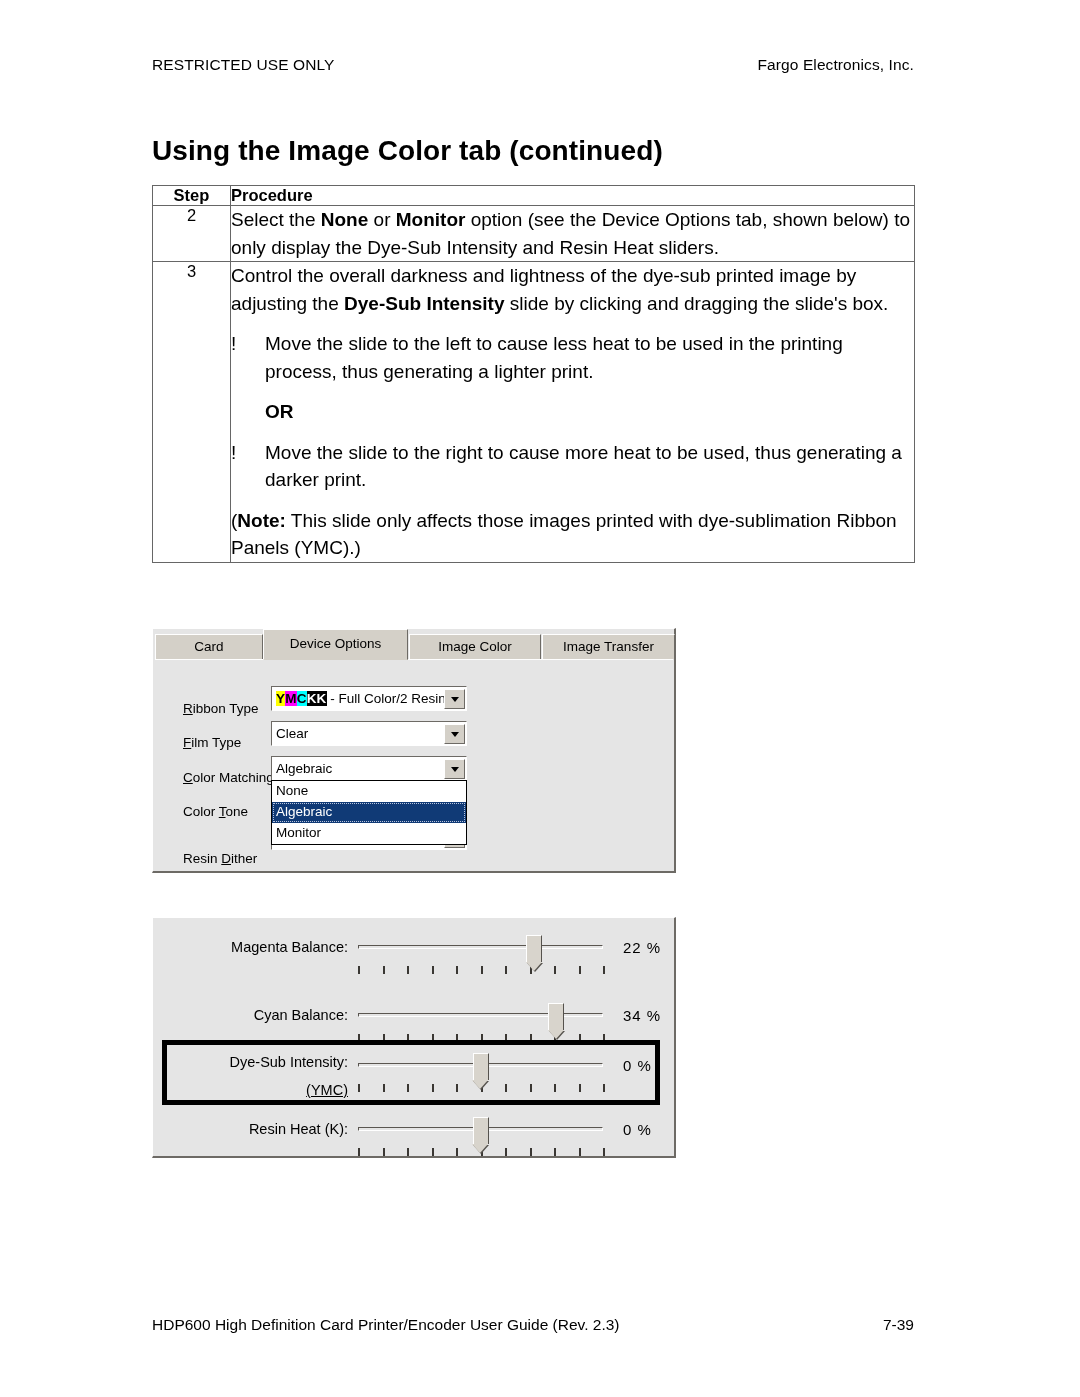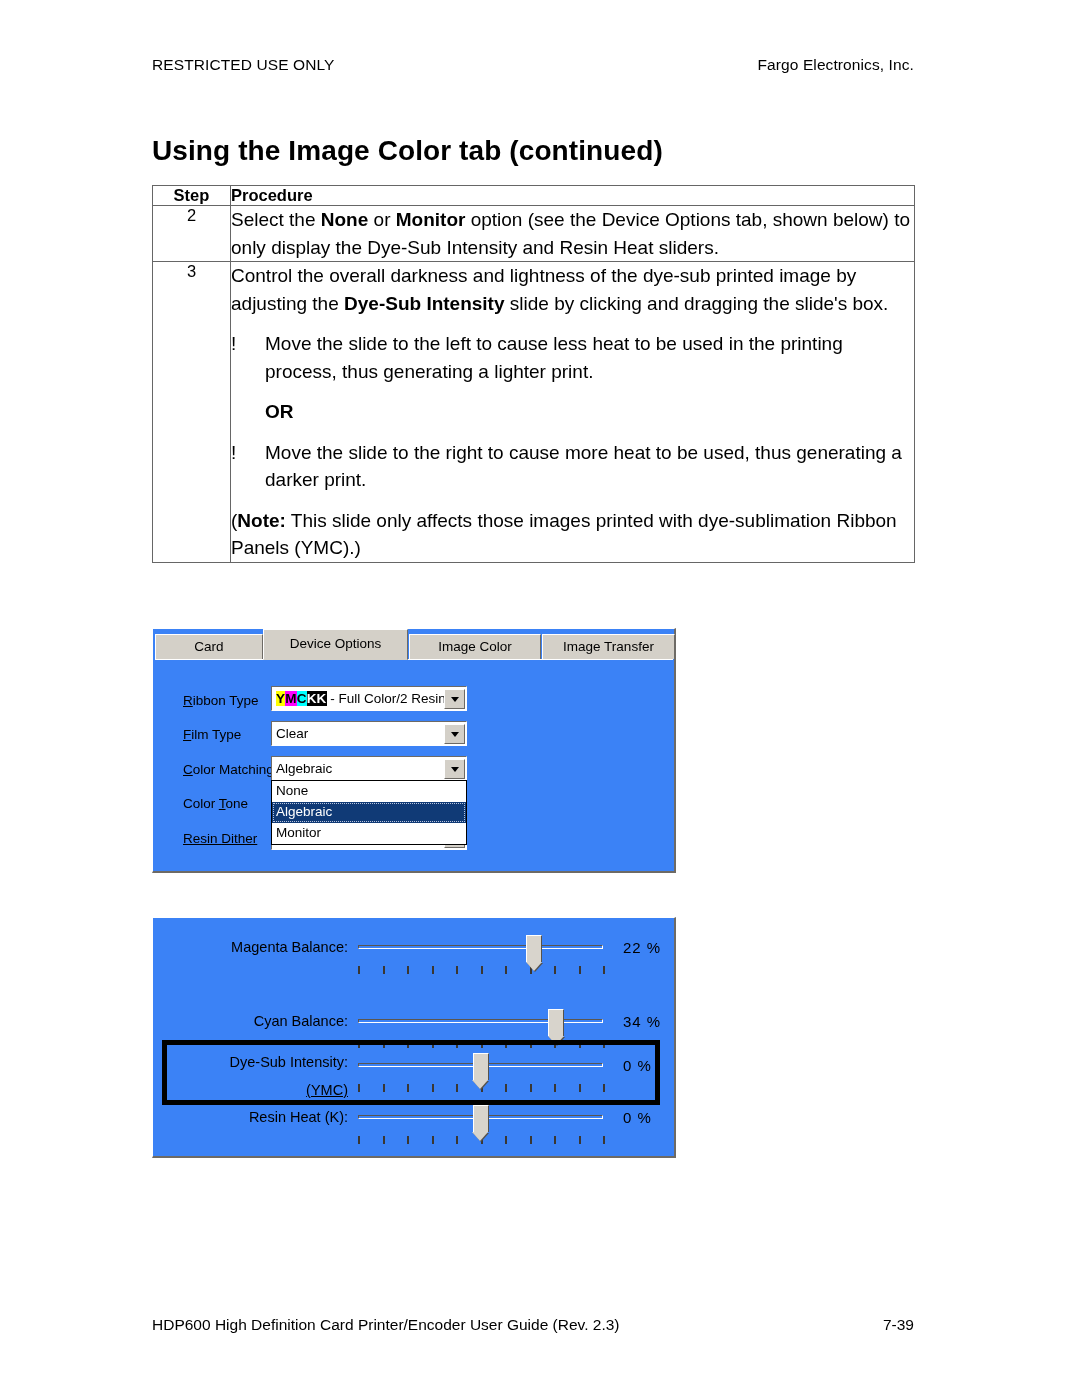--- a/index.html
+++ b/index.html
@@ -91,21 +91,21 @@
     margin-top: 13px;
     margin-left: 34px;
     font-weight: bold;
   }
   .td-proc .note-line { margin-top: 13px; }
   b { font-weight: bold; }
 
   
   .win-panel {
     position: absolute;
-    background: #3b82f6;
+    background: #e5e5e5;
     border-top: 1px solid #ffffff;
     border-left: 1px solid #ffffff;
     border-right: 2px solid #6d6a65;
     border-bottom: 2px solid #6d6a65;
     box-sizing: border-box;
     font-family: "Liberation Sans", sans-serif;
   }
 
   
   #device-options-dialog {
@@ -161,20 +161,21 @@
     height: 1px;
     background: #ffffff;
   }
 
   .field-row {
     position: absolute;
     left: 0;
     height: 26px;
     display: flex;
     align-items: center;
+    margin-top: 8px;
   }
   .field-label {
     font-size: 13.5px;
     white-space: nowrap;
     color: #000;
   }
   .field-label u { text-decoration: underline; }
 
   
   .combo {
@@ -468,21 +469,21 @@
   <div class="dropdown-list" style="left:118px; top:151px; width:196px;">
     <div class="dropdown-item">None</div>
     <div class="dropdown-item selected">Algebraic</div>
     <div class="dropdown-item">Monitor</div>
   </div>
 
   <div class="field-row" style="left:30px; top:161px;">
     <span class="field-label"><span>Color </span><u>T</u><span>one</span></span>
   </div>
 
-  <div class="field-row" style="left:30px; top:196px;text-decoration:underline;">
+  <div class="field-row" style="left:30px; top:208px;">
     <span class="field-label"><span>Resin </span><u>D</u><span>ither</span></span>
   </div>
   <div class="combo" style="left:118px; top:196px; width:196px;">
     <span class="combo-text">Optimized for Graphics</span>
     <span class="combo-arrow"></span>
   </div>
 </div>
 
 <div class="win-panel" id="image-color-dialog">
 
@@ -503,21 +504,21 @@
           <div class="tick" style="left: 60%;"></div>
           <div class="tick" style="left: 70%;"></div>
           <div class="tick" style="left: 80%;"></div>
           <div class="tick" style="left: 90%;"></div>
           <div class="tick" style="left: 100%;"></div>
         </div>
     </div>
     <div class="slider-value">22 %</div>
   </div>
 
-  <div class="slider-row" style="top:84px;padding-left:48px;">
+  <div class="slider-row" style="top:78px;padding-left:48px;">
     <div class="slider-label">
       <span>Cyan Balance:</span>
     </div>
     <div class="slider-track-wrap">
       <div class="slider-track"></div>
       <div class="slider-thumb" style="left:81%;"></div>
       <div class="ticks">
           <div class="tick" style="left: 0%;"></div>
           <div class="tick" style="left: 10%;"></div>
           <div class="tick" style="left: 20%;"></div>
@@ -553,21 +554,21 @@
           <div class="tick" style="left: 70%;"></div>
           <div class="tick" style="left: 80%;"></div>
           <div class="tick" style="left: 90%;"></div>
           <div class="tick" style="left: 100%;"></div>
         </div>
     </div>
     <div class="slider-value" style="top:13px;">0 %</div>
   </div>
   <div class="highlight-box" style="top:122px; height:65px;"></div>
 
-  <div class="slider-row" style="top:180px;text-decoration:underline;">
+  <div class="slider-row" style="top:192px;text-decoration:underline;">
     <div class="slider-label">
       <span>Resin Heat  (K):</span>
     </div>
     <div class="slider-track-wrap">
       <div class="slider-track"></div>
       <div class="slider-thumb" style="left:50%;"></div>
       <div class="ticks">
           <div class="tick" style="left: 0%;"></div>
           <div class="tick" style="left: 10%;"></div>
           <div class="tick" style="left: 20%;"></div>

